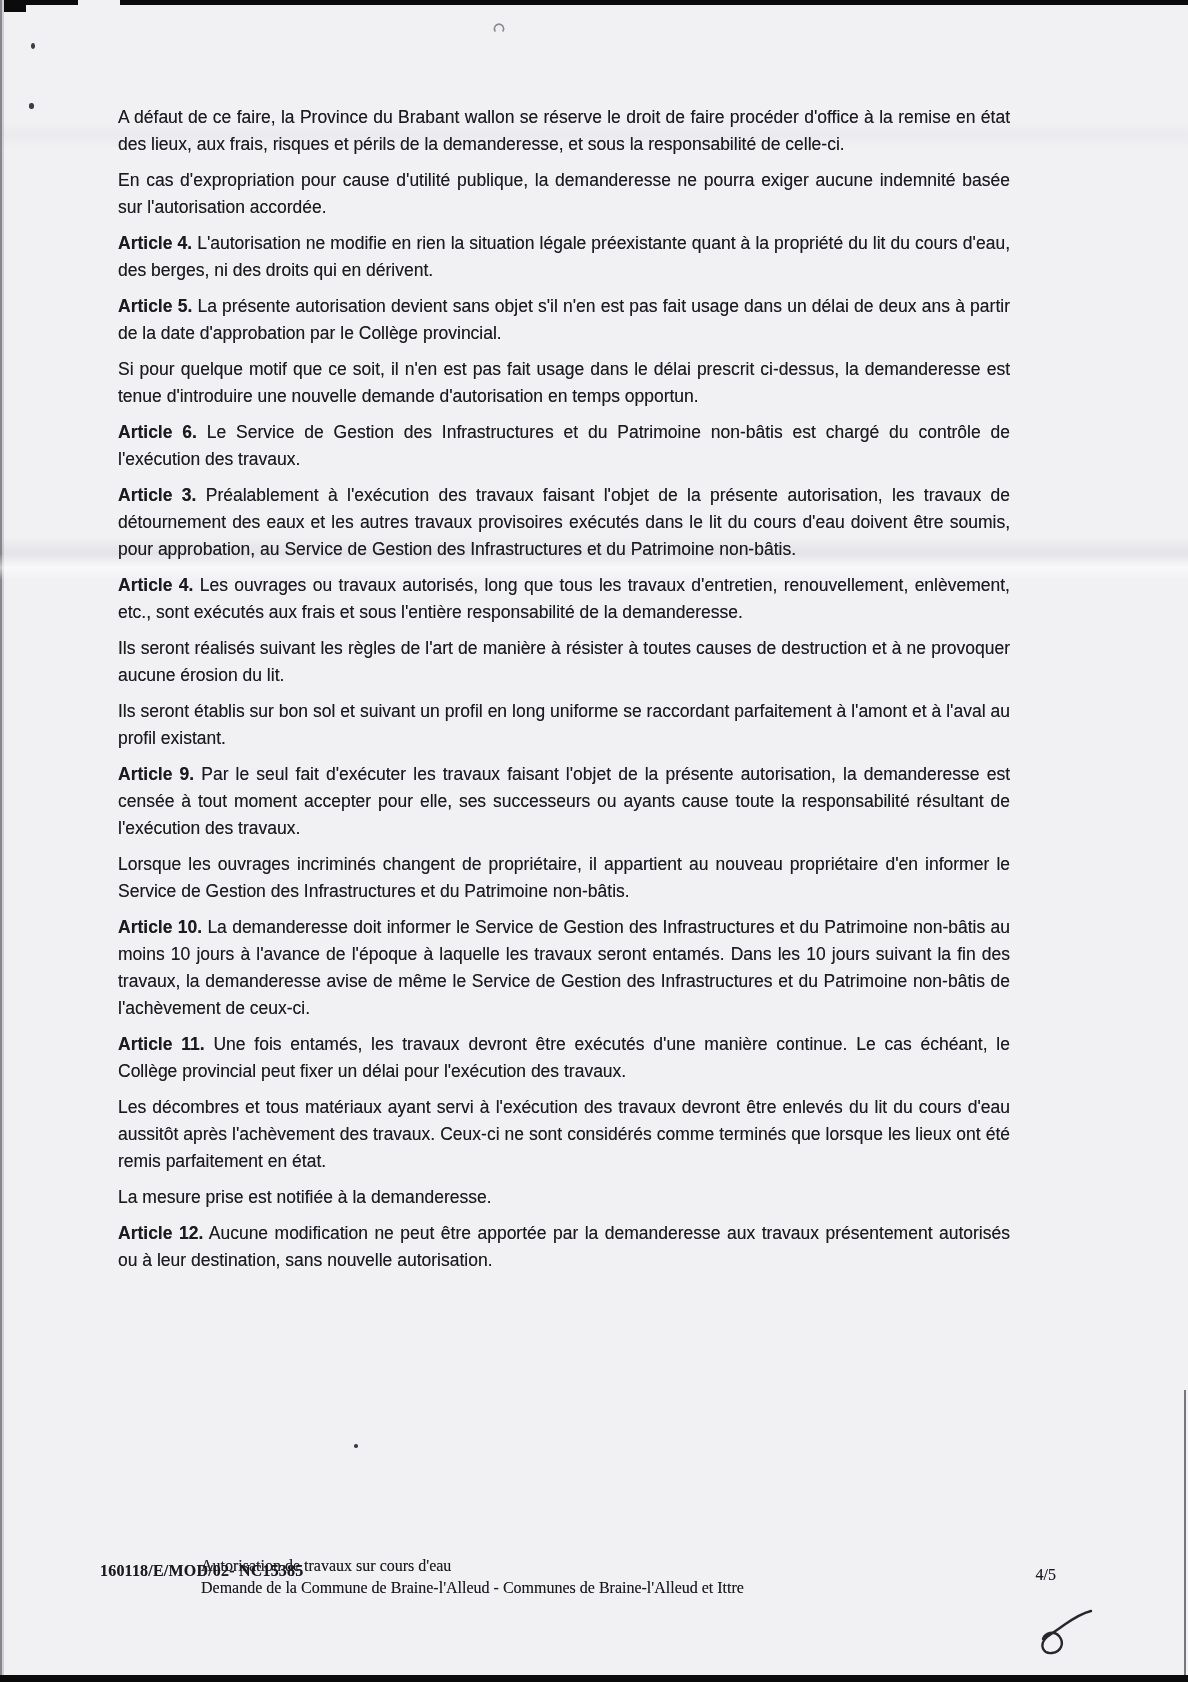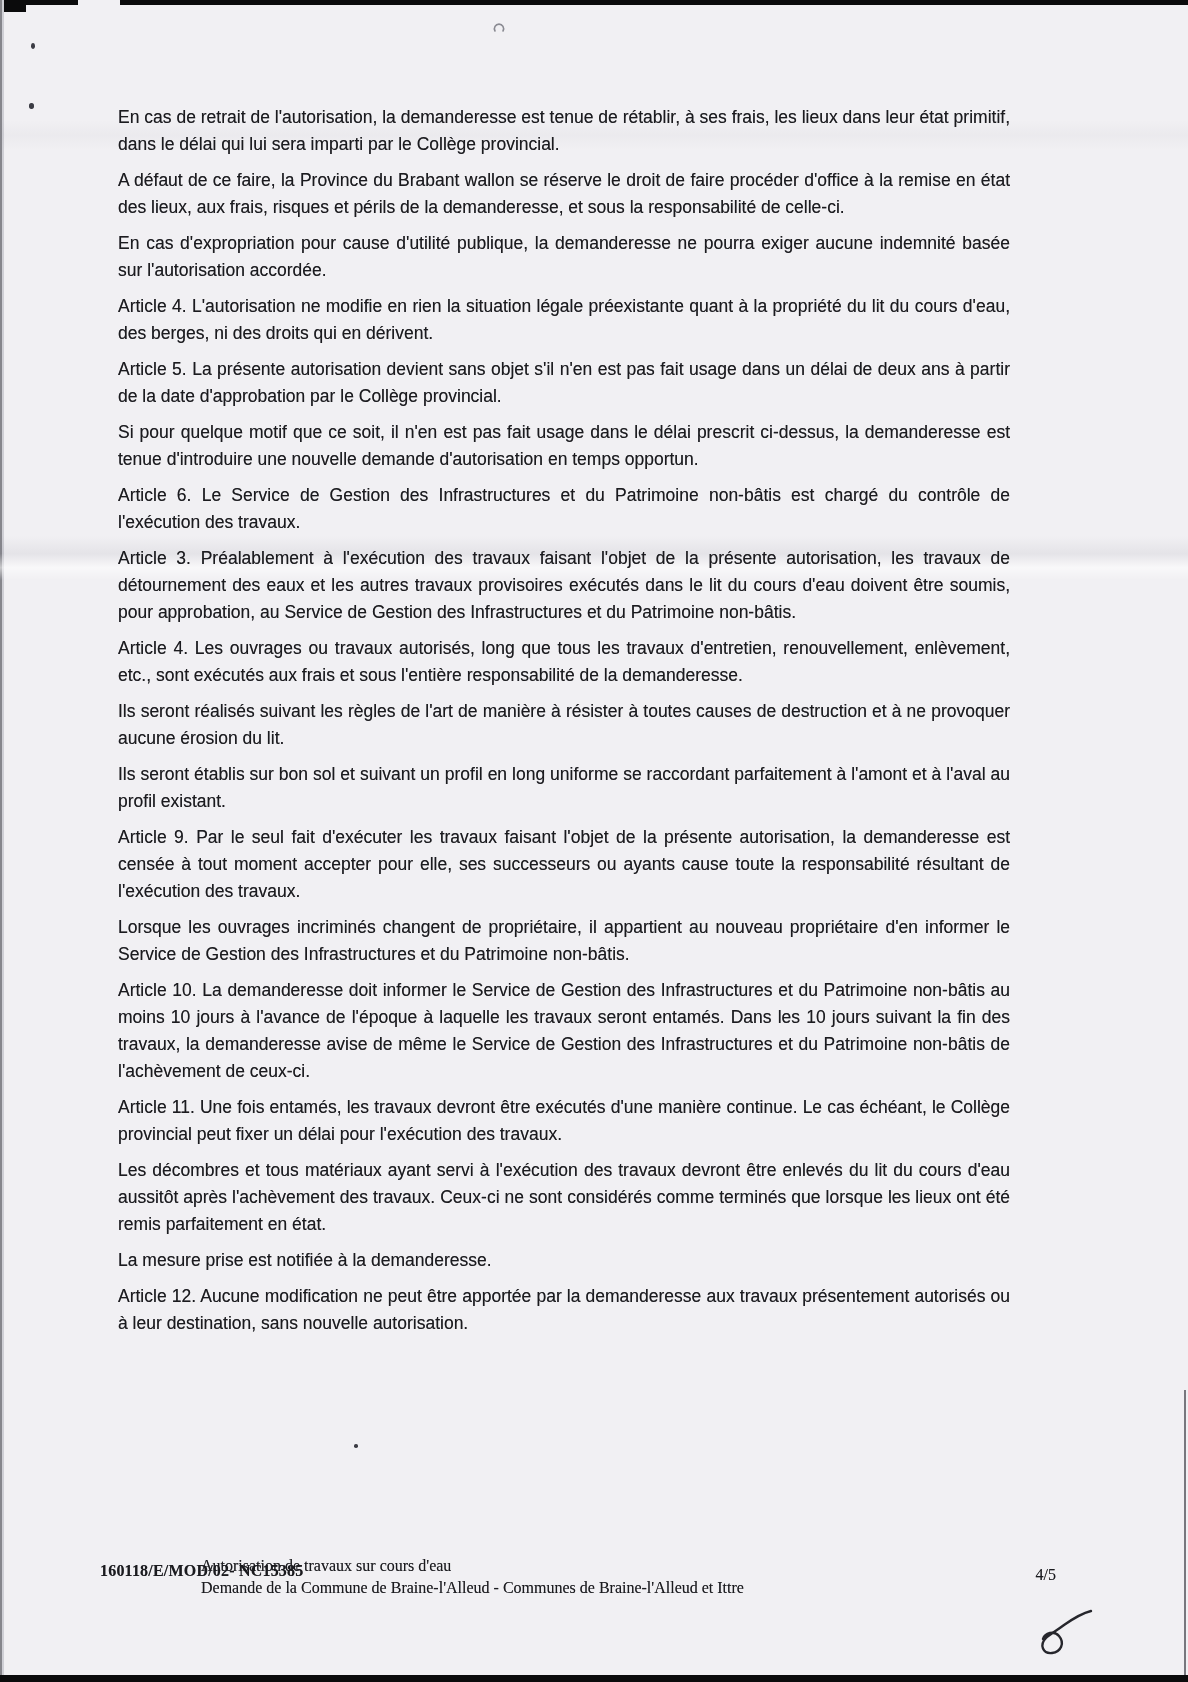--- a/index.html
+++ b/index.html
@@ -29,21 +29,21 @@
   .signature{position:absolute;left:1036px;top:1608px;}
   
   .text-body{
     position:absolute;left:118px;top:104px;width:892px;
     font-size:17.5px;line-height:27px;color:var(--ink,#1b1b1f);
     text-align:justify;
     text-shadow:0 0 0.45px rgba(27,27,31,0.55);
   }
   .text-body p{margin:0 0 9px 0;}
   .text-body p.article{margin-top:8px;}
-  .text-body b{font-weight:normal;}
+  .text-body b{font-weight:bold;}
   .text-body b:empty{display:none;}
   
   .footer{
     position:absolute;left:100px;top:1552px;width:962px;height:70px;
     font-family:"Liberation Serif",serif;font-size:16px;color:var(--ink,#1b1b1f);
     text-shadow:0 0 0.4px rgba(27,27,31,0.5);
   }
   .footer-ref{position:absolute;left:0;top:10px;letter-spacing:0.2px;font-weight:bold;}
   .footer-center{position:absolute;left:50%;transform:translateX(-50%);top:5px;width:760px;}
   .footer-title{display:block;}
@@ -64,21 +64,20 @@
 
 <div class="speck speck-1"></div>
 <div class="speck speck-2"></div>
 <div class="speck speck-3"></div>
 <svg class="curl-mark" width="16" height="14" viewBox="0 0 16 14">
   <path d="M 3 9 A 4.6 4.6 0 1 1 11 9" fill="none" stroke="#8a8a92" stroke-width="1.6" stroke-linecap="round"></path>
 </svg>
 
 <div class="text-body">
 
-    <p class="para"> <span>En cas de retrait de l'autorisation, la demanderesse est tenue de rétablir, à ses frais, les lieux dans leur état primitif, dans le délai qui lui sera imparti par le Collège provincial.</span></p>
 
     <p class="para"> <span>A défaut de ce faire, la Province du Brabant wallon se réserve le droit de faire procéder d'office à la remise en état des lieux, aux frais, risques et périls de la demanderesse, et sous la responsabilité de celle-ci.</span></p>
 
     <p class="para"> <span>En cas d'expropriation pour cause d'utilité publique, la demanderesse ne pourra exiger aucune indemnité basée sur l'autorisation accordée.</span></p>
 
     <p class="para article"><b class="article-label">Article 4.</b> <span>L'autorisation ne modifie en rien la situation légale préexistante quant à la propriété du lit du cours d'eau, des berges, ni des droits qui en dérivent.</span></p>
 
     <p class="para article"><b class="article-label">Article 5.</b> <span>La présente autorisation devient sans objet s'il n'en est pas fait usage dans un délai de deux ans à partir de la date d'approbation par le Collège provincial.</span></p>
 
     <p class="para"> <span>Si pour quelque motif que ce soit, il n'en est pas fait usage dans le délai prescrit ci-dessus, la demanderesse est tenue d'introduire une nouvelle demande d'autorisation en temps opportun.</span></p>

